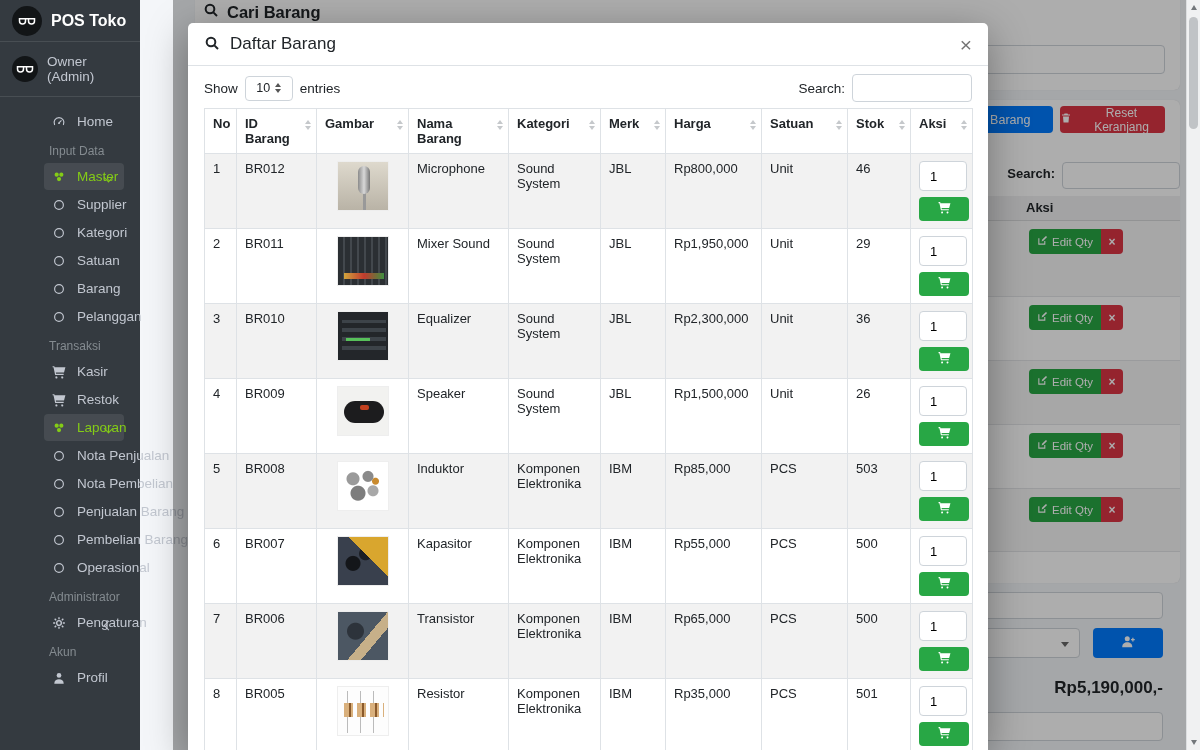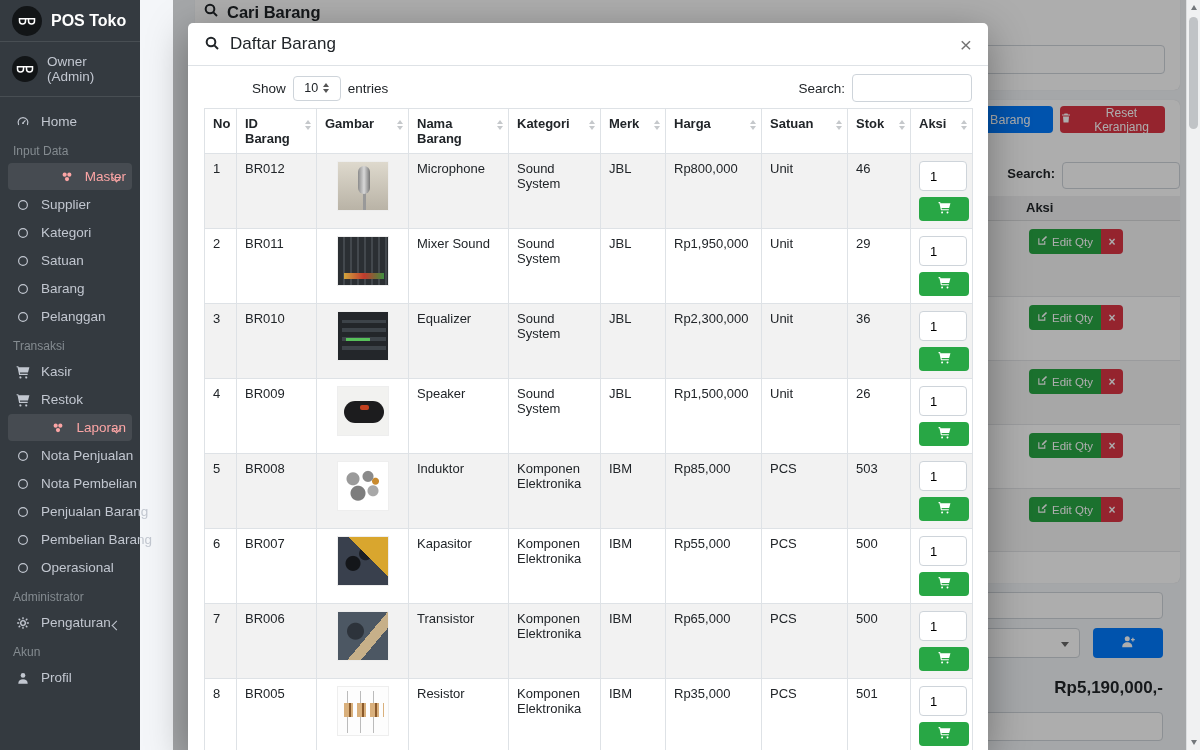--- a/index.html
+++ b/index.html
@@ -8,24 +8,24 @@
 
   
   .sidebar { position:absolute; left:0; top:0; width:140px; height:750px; background:#343a40; color:#c2c7d0; z-index:5; }
   .brand { display:flex; align-items:center; gap:9px; padding:6px 12px; height:42px; border-bottom:1px solid rgba(255,255,255,.1); }
   .logo-circle { width:30px; height:30px; border-radius:50%; background:#121517; display:flex; align-items:center; justify-content:center; flex:0 0 auto; }
   .logo-circle svg { width:18px; height:18px; }
   .brand-text { color:#fff; font-size:16px; font-weight:bold; white-space:nowrap; }
   .user-panel { display:flex; align-items:center; gap:9px; padding:12px 12px; border-bottom:1px solid rgba(255,255,255,.1); }
   .user-panel .logo-circle { width:26px; height:26px; }
   .user-name { font-size:13.5px; color:#c2c7d0; }
-  .nav { padding:10px 8px 0 8px; }
+  .nav { padding:10px 16px 0 8px;margin-left:36px; }
   .nav-header { font-size:12px; color:#848b90; padding:8px 5px 4px 5px; }
   .nav-item { display:flex; align-items:center; gap:9px; padding:6px 6px; margin:1px 0; border-radius:4px; color:#c2c7d0; font-size:13.5px; cursor:pointer; position:relative; }
-  .nav-item.open { background:rgba(255,255,255,.09); color:#fca5a5;justify-content:flex-end; }
+  .nav-item.open { background:rgba(255,255,255,.09); color:#84cc16; }
   .nav-icon { width:18px; display:flex; justify-content:center; align-items:center; flex:0 0 auto; }
   .nav-icon svg { width:14px; height:14px; }
   .nav-label { white-space:nowrap; }
   .chev { width:7px; height:7px; border-right:1.6px solid currentColor; border-bottom:1.6px solid currentColor; position:absolute; right:12px; }
   .chev-down { transform:rotate(45deg); top:11px; }
   .chev-left { transform:rotate(135deg); top:13px; }
 
   
   .main { position:absolute; left:173px; top:0; right:14px; bottom:0; background:#f4f6f9; }
   .card { position:absolute; background:#fff; border-radius:6px; box-shadow:0 0 1px rgba(0,0,0,.15); }
@@ -61,21 +61,21 @@
   
   .overlay { position:absolute; left:173px; top:0; right:14px; bottom:0; background:rgba(0,0,0,.32); z-index:10; }
 
   
   .modal { position:absolute; left:188px; top:23px; width:800px; height:727px; background:#fff; border-radius:5px 5px 0 0; z-index:20; box-shadow:0 10px 40px rgba(0,0,0,.35); overflow:hidden; }
   .modal-header { display:flex; align-items:center; gap:10px; padding:11px 16px; border-bottom:1px solid #dee2e6; height:43px; }
   .modal-title { font-size:17px; color:#212529; }
   .modal-header svg { width:16px; height:16px; }
   .modal-close { margin-left:auto; border:none; background:none; font-size:21px; color:#000; opacity:.55; cursor:pointer; line-height:1; font-family:inherit; }
   .modal-body { padding:8px 16px 0 16px; }
-  .dt-controls { display:flex; align-items:center; height:28px; margin-bottom:6px; font-size:13.5px;margin-left:48px; }
+  .dt-controls { display:flex; align-items:center; height:28px; margin-bottom:6px; font-size:13.5px; }
   .show-select { display:inline-flex; align-items:center; justify-content:center; gap:5px; border:1px solid #ced4da; border-radius:4px; width:48px; height:25px; margin:0 7px; font-size:12.5px; cursor:pointer; }
   .updown { display:inline-flex; flex-direction:column; gap:2px; }
   .updown i { width:0; height:0; border-left:3.5px solid transparent; border-right:3.5px solid transparent; }
   .updown .u { border-bottom:4px solid #555; }
   .updown .d { border-top:4px solid #555; }
   .dt-search { margin-left:auto; display:flex; align-items:center; gap:7px; }
   .dt-search input { width:120px; height:28px; border:1px solid #ced4da; border-radius:4px; padding:0 8px; font-family:inherit; }
   table.dt { border-collapse:collapse; table-layout:fixed; width:768px; font-size:13px; }
   table.dt th, table.dt td { border:1px solid #dee2e6; padding:7px 8px; text-align:left; vertical-align:top; }
   table.dt th { font-weight:bold; font-size:13px; position:relative; padding-right:18px; height:34px; cursor:pointer; }

